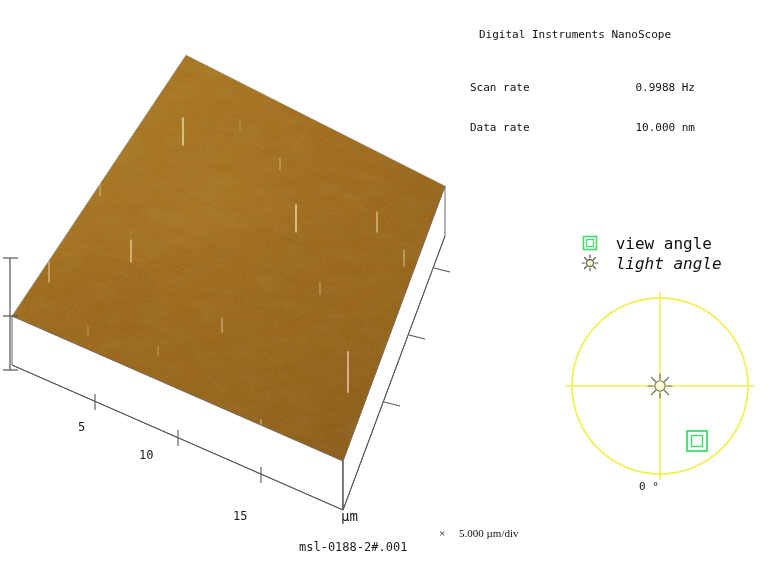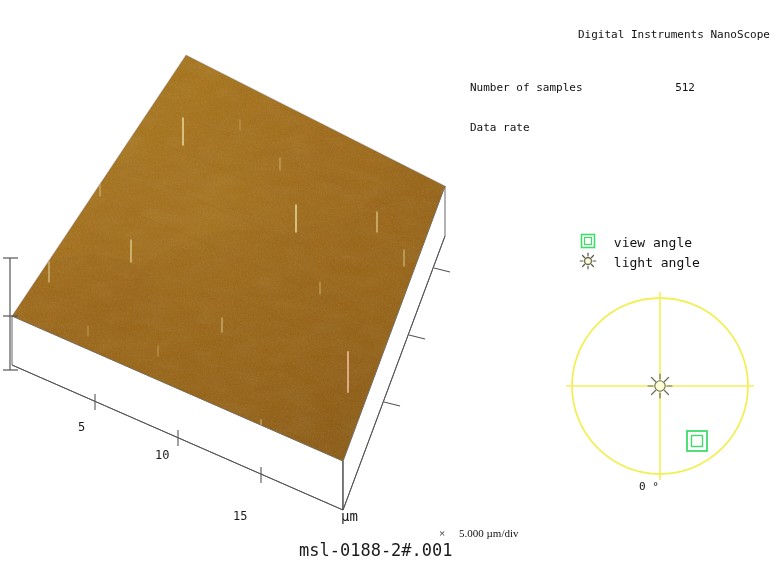--- a/index.html
+++ b/index.html
@@ -24,21 +24,20 @@
     top: 2px;
     width: 300px;
     font-size: 11px;
     line-height: 13.2px;
     letter-spacing: 0px;
     white-space: pre;
   }
   #header-title {
     display: block;
     padding-left: 9px;
-    text-align: right;
   }
   .param-row {
     display: block;
     position: relative;
     height: 13.2px;
   }
   .param-label {
     position: absolute;
     left: 0px;
     top: 0;
@@ -66,21 +65,21 @@
   }
 
   
   .axis-label {
     position: absolute;
     font-size: 12px;
     color: #1a1a1a;
     white-space: nowrap;
   }
   #tick-5  { left: 78px;  top: 420px; }
-  #tick-10 { left: 155px; top: 448px; }
+  #tick-10 { left: 139px; top: 448px; }
   #tick-15 { left: 233px; top: 477px; margin-top: 32px; }
   #unit-um { left: 341px; top: 508px; font-size: 14px; }
 
   
   #scale-legend {
     position: absolute;
     left: 428px;
     top: 481px;
     font-size: 11px;
     line-height: 15px;
@@ -90,41 +89,42 @@
   .scale-axis {
     display: inline-block;
     width: 20px;
   }
 
   
   #filename-caption {
     position: absolute;
     left: 299px;
     top: 540px;
-    font-size: 17px;
+    font-size: 12px;
     color: #1a1a1a;
     white-space: nowrap;
   }
 
   
   #angle-panel {
     position: absolute;
     left: 560px;
     top: 228px;
     width: 210px;
     height: 280px;
   }
   .legend-row {
     position: absolute;
     height: 20px;
-    font-size: 13px;
+    font-size: 16px;
     white-space: nowrap;
+    text-align: right;
   }
   #legend-view  { left: 18px; top: 5px; }
-  #legend-light { left: 18px; top: 25px; }
+  #legend-light { left: 18px; top: 25px; font-style: italic; }
   .legend-icon {
     display: inline-block;
     width: 22px;
     height: 18px;
     vertical-align: middle;
     position: relative;
     top: -1px;
   }
   .legend-text {
     display: inline-block;
@@ -144,25 +144,26 @@
     white-space: nowrap;
   }
 </style>
 </head>
 <body>
 
 <div id="header-block">
   <span id="header-title">Digital Instruments NanoScope</span>
 
   <span class="param-row">
-    <span class="param-label">Number of samples</span>
-    <span class="param-value">512</span>
+    <span class="param-label">Scan rate</span>
+    <span class="param-value">0.9988 Hz</span>
   </span>
   <span class="param-row">
     <span class="param-label">Data rate</span>
+    <span class="param-value">10.000 nm</span>
   </span>
 </div>
 
 <div id="plot-area">
   <svg id="surface-svg" width="470" height="564" viewBox="0 0 470 564">
     <defs>
 
       <linearGradient id="surfGrad" x1="0" y1="0" x2="0.75" y2="1">
         <stop offset="0%" stop-color="#a06c14"></stop>
         <stop offset="25%" stop-color="#a87212"></stop>

